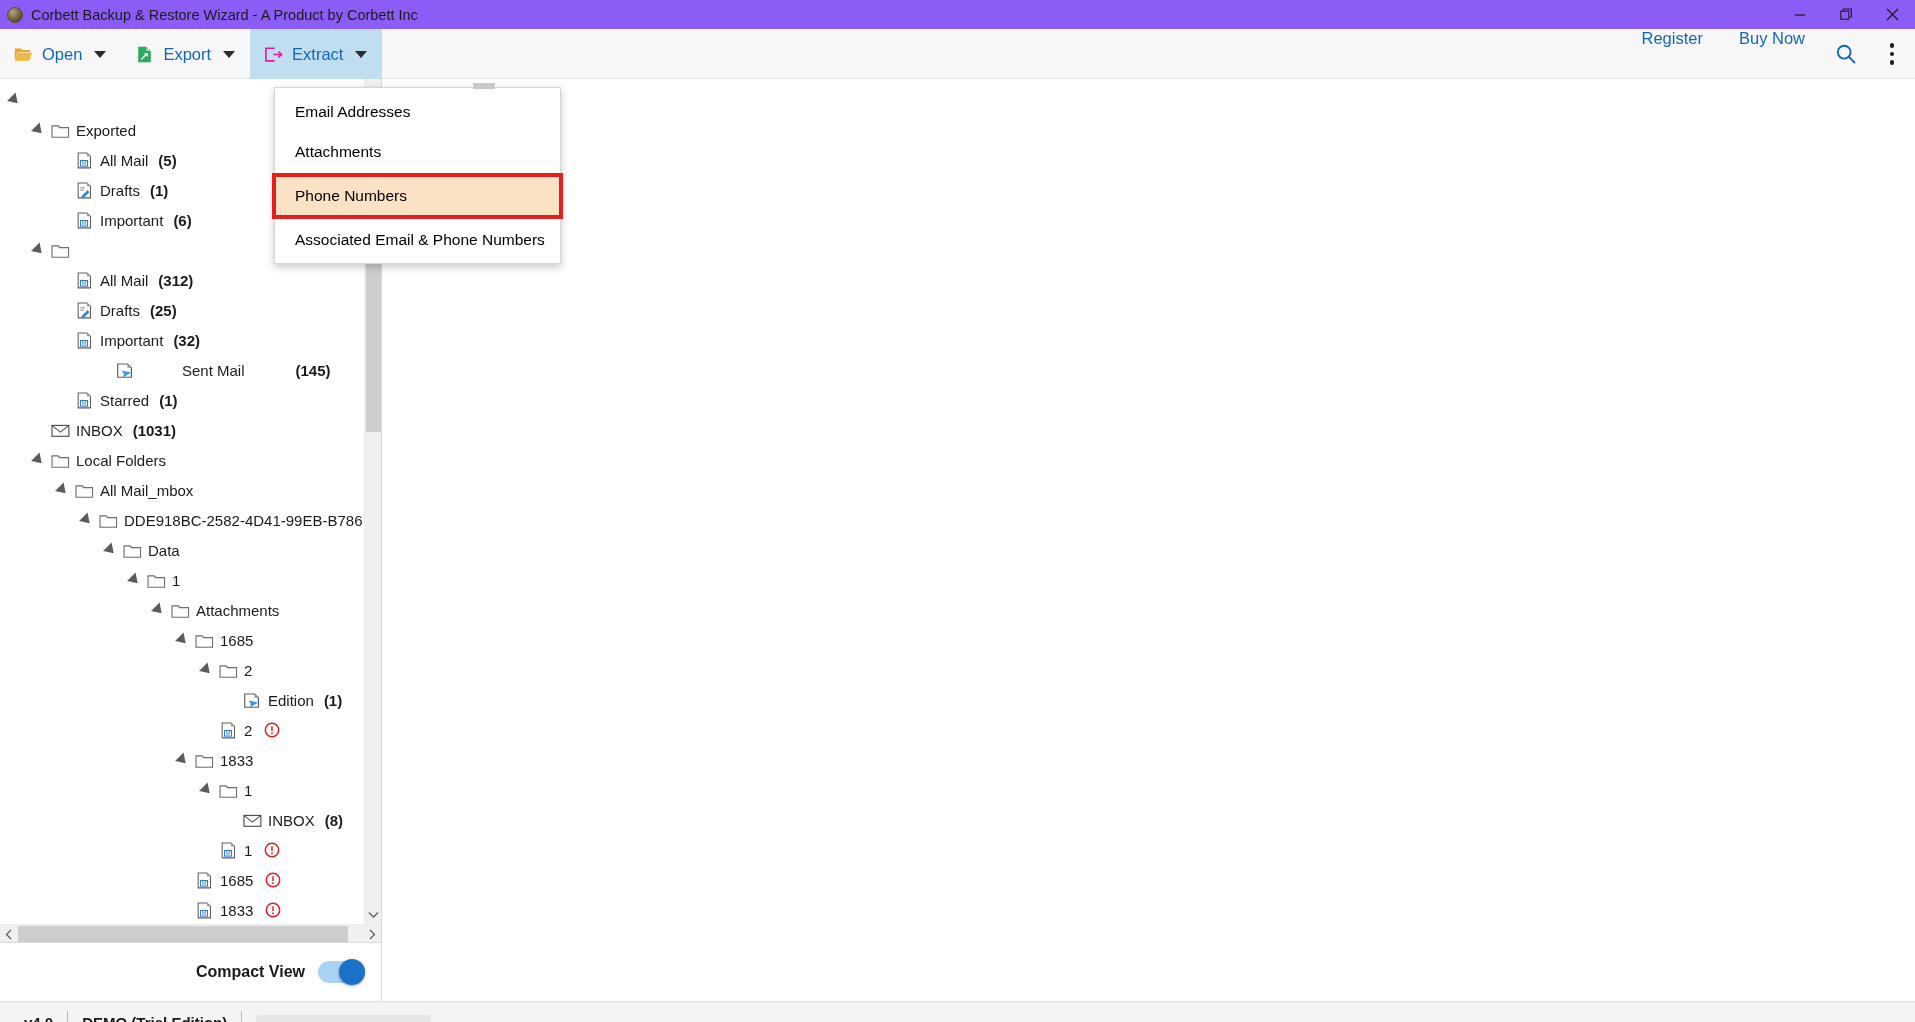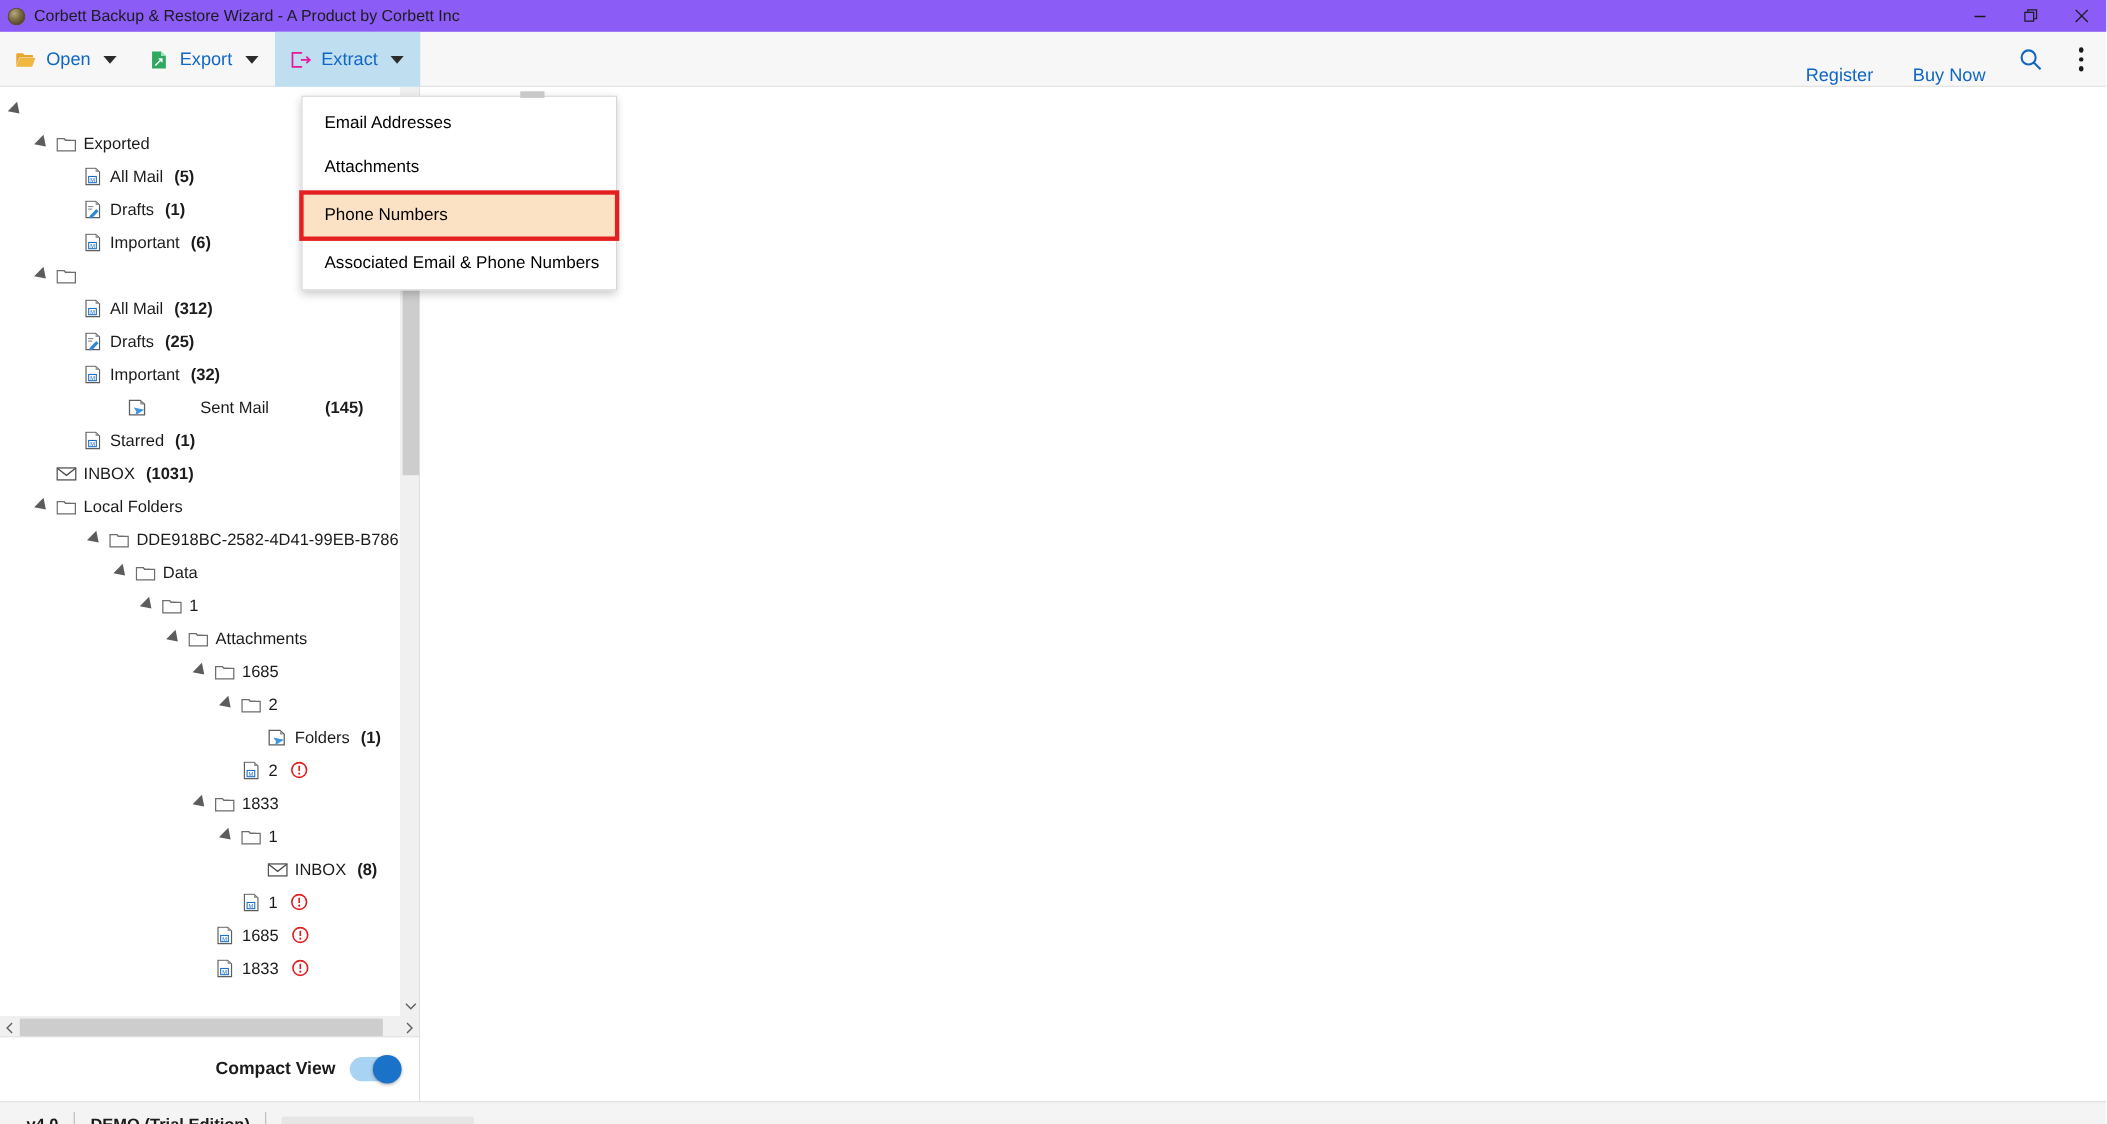--- a/index.html
+++ b/index.html
@@ -57,21 +57,21 @@
   }
   .caret {
     width: 0; height: 0;
     border-left: 6px solid transparent;
     border-right: 6px solid transparent;
     border-top: 7px solid #2b2b2b;
     margin-left: 3px;
   }
   .rib-right {
     position: absolute; right: 0; top: 0; height: 50px;
-    display: flex; align-items: flex-end; gap: 0;
+    display: flex; align-items: flex-start; gap: 0;
   }
   .rib-link {
     font-size: 16.5px; color: #1066c4; padding: 0 18px; white-space: nowrap;
   }
   .icon-btn {
     width: 46px; height: 50px;
     display: flex; align-items: center; justify-content: center;
   }
   .kebab { display: flex; flex-direction: column; gap: 4px; align-items: center; }
   .kebab i { width: 4.5px; height: 4.5px; border-radius: 50%; background: #1b1b1b; display: block; }
@@ -463,20 +463,30 @@
           <div class="tnode" style="padding-left: 34px;">
             <span class="twist"></span>
             <span>
               <svg class="ico" viewBox="0 0 22 19">
                 <path d="M1 4.5 H8.5 L10 6.2 H15.5 V6.2" fill="none" stroke="#6d6d6d" stroke-width="1.3"></path>
                 <path d="M1.2 4.3 H8.3 L9.8 6.1 H20.3 V17.3 H1.2 Z" fill="#ffffff" stroke="#6d6d6d" stroke-width="1.3"></path>
               </svg>
             </span>
             <span class="tlabel">Local Folders</span>
           </div>
+          <div class="tnode" style="padding-left: 58px;">
+            <span class="twist"></span>
+            <span>
+              <svg class="ico" viewBox="0 0 22 19">
+                <path d="M1 4.5 H8.5 L10 6.2 H15.5 V6.2" fill="none" stroke="#6d6d6d" stroke-width="1.3"></path>
+                <path d="M1.2 4.3 H8.3 L9.8 6.1 H20.3 V17.3 H1.2 Z" fill="#ffffff" stroke="#6d6d6d" stroke-width="1.3"></path>
+              </svg>
+            </span>
+            <span class="tlabel">All Mail_mbox</span>
+          </div>
           <div class="tnode" style="padding-left: 82px;">
             <span class="twist"></span>
             <span>
               <svg class="ico" viewBox="0 0 22 19">
                 <path d="M1 4.5 H8.5 L10 6.2 H15.5 V6.2" fill="none" stroke="#6d6d6d" stroke-width="1.3"></path>
                 <path d="M1.2 4.3 H8.3 L9.8 6.1 H20.3 V17.3 H1.2 Z" fill="#ffffff" stroke="#6d6d6d" stroke-width="1.3"></path>
               </svg>
             </span>
             <span class="tlabel">DDE918BC-2582-4D41-99EB-B786</span>
           </div>
@@ -532,21 +542,21 @@
           </div>
           <div class="tnode" style="padding-left: 226px;">
             <span class="twist hidden"></span>
             <span>
               <svg class="ico" viewBox="0 0 20 19">
                 <path d="M1.3 2.2 H12.2 L16.6 6.3 V17 H1.3 Z" fill="#ffffff" stroke="#5e5e5e" stroke-width="1.3"></path>
                 <path d="M12.2 2.3 L16.5 6.3 H12.2 Z" fill="#9a9a9a"></path>
                 <path d="M5.6 9.4 L16.3 11.8 L7.4 17.2 L8.2 13.2 Z" fill="#3f97e0"></path>
               </svg>
             </span>
-            <span class="tlabel">Folders</span>
+            <span class="tlabel">Edition</span>
             <span class="tcount">(1)</span>
           </div>
           <div class="tnode" style="padding-left: 202px;">
             <span class="twist hidden"></span>
             <span>
               <svg class="ico" viewBox="0 0 18 21">
                 <path d="M1.2 1.2 H12 L16.4 5.4 V19.6 H1.2 Z" fill="#ffffff" stroke="#5e5e5e" stroke-width="1.3"></path>
                 <path d="M12 1.3 L16.3 5.4 H12 Z" fill="#9a9a9a"></path>
                 <rect x="4.2" y="10.4" width="8.6" height="7" fill="none" stroke="#1a6fc4" stroke-width="1.2"></rect>
                 <text x="8.5" y="16.3" font-size="6.4" text-anchor="middle" fill="#1a6fc4" font-family="Liberation Sans, sans-serif">M</text>

